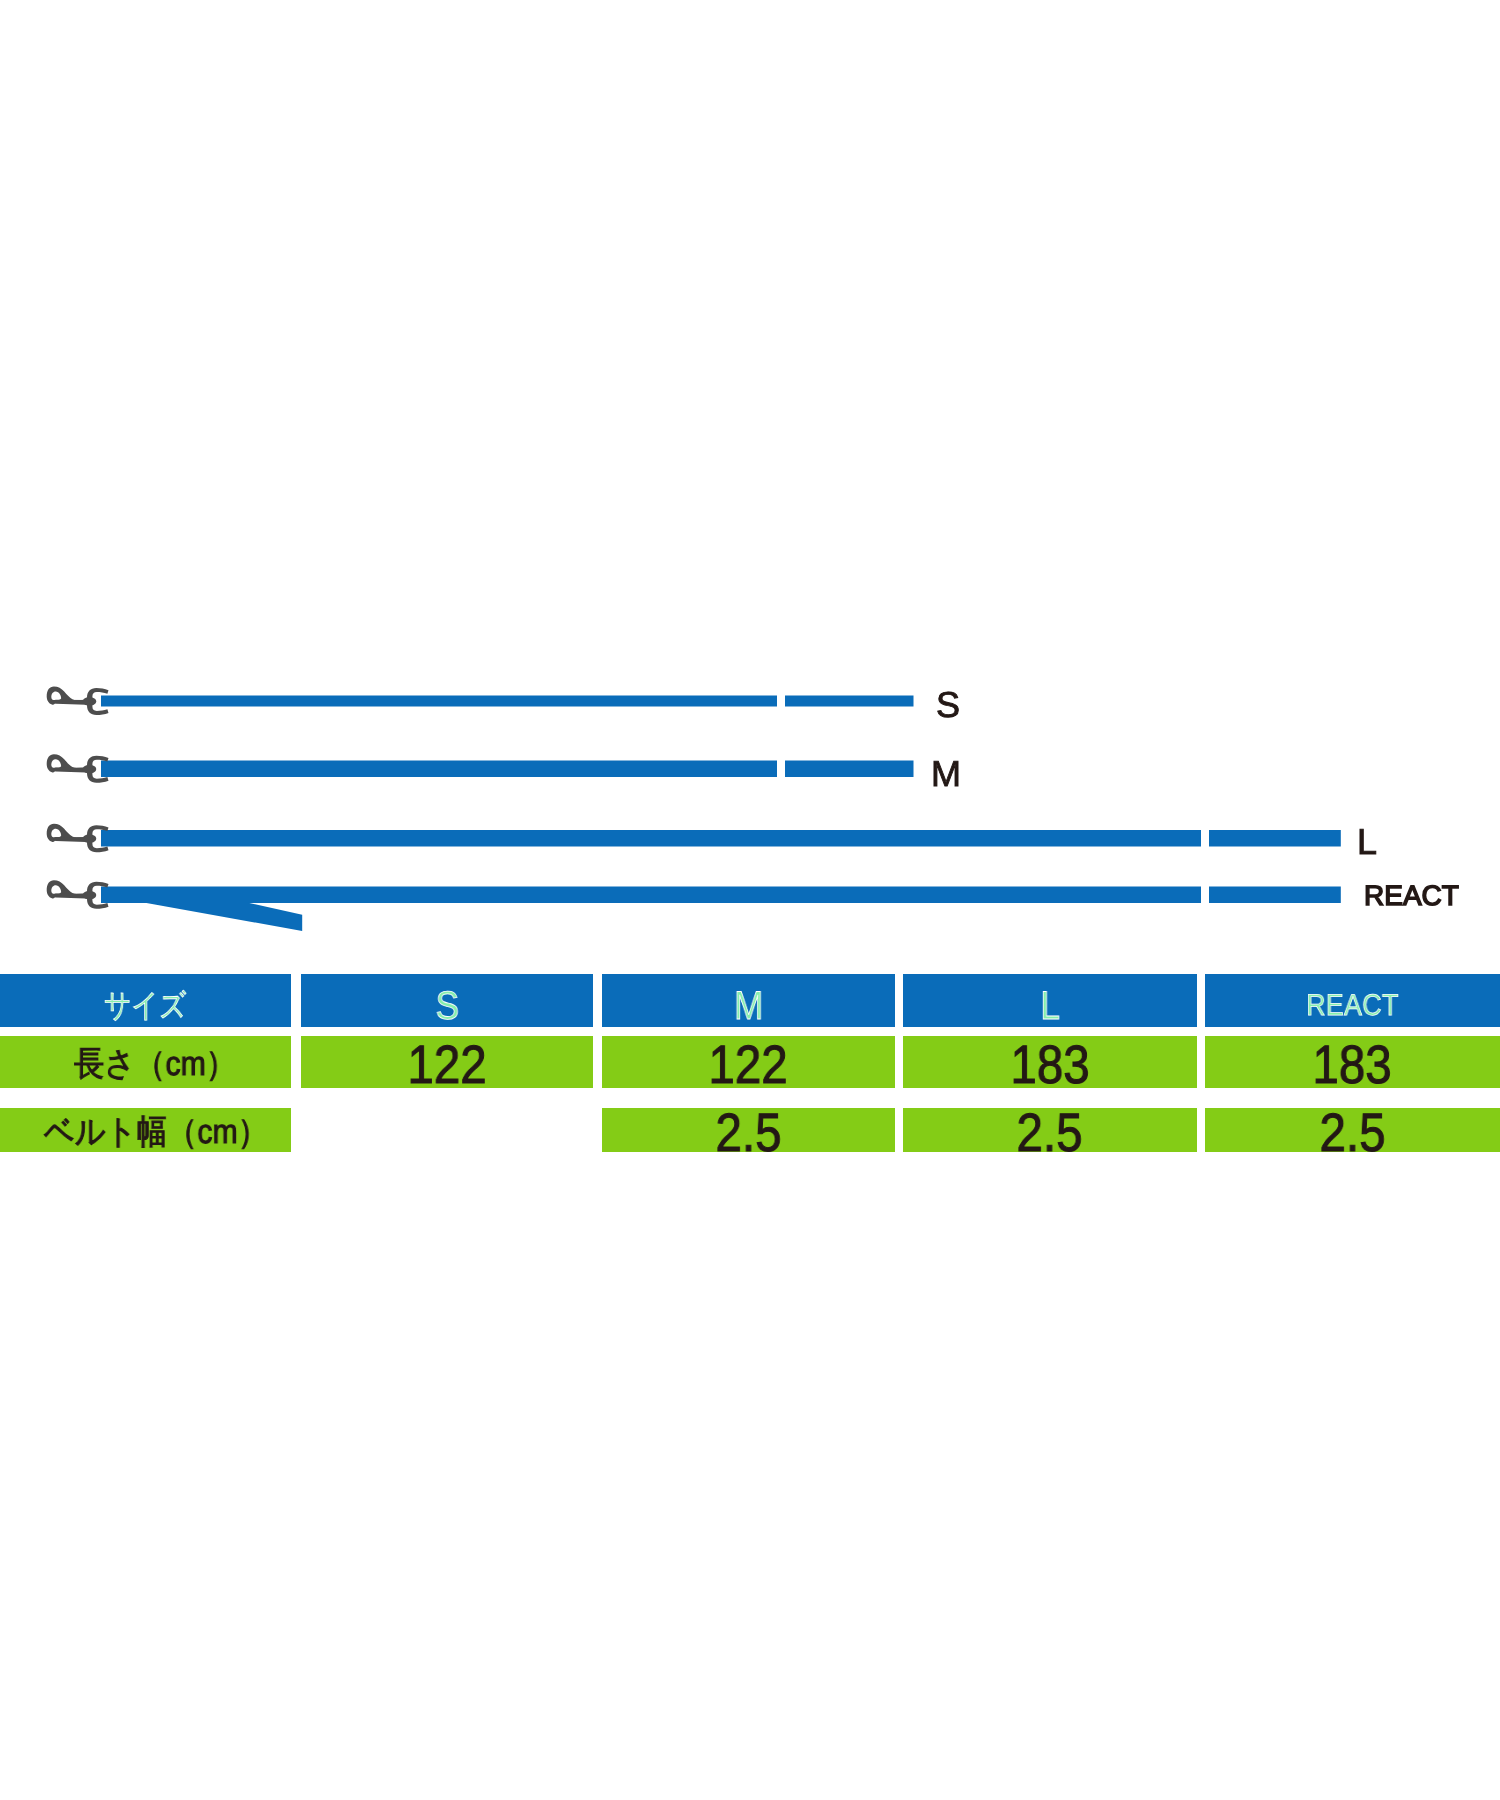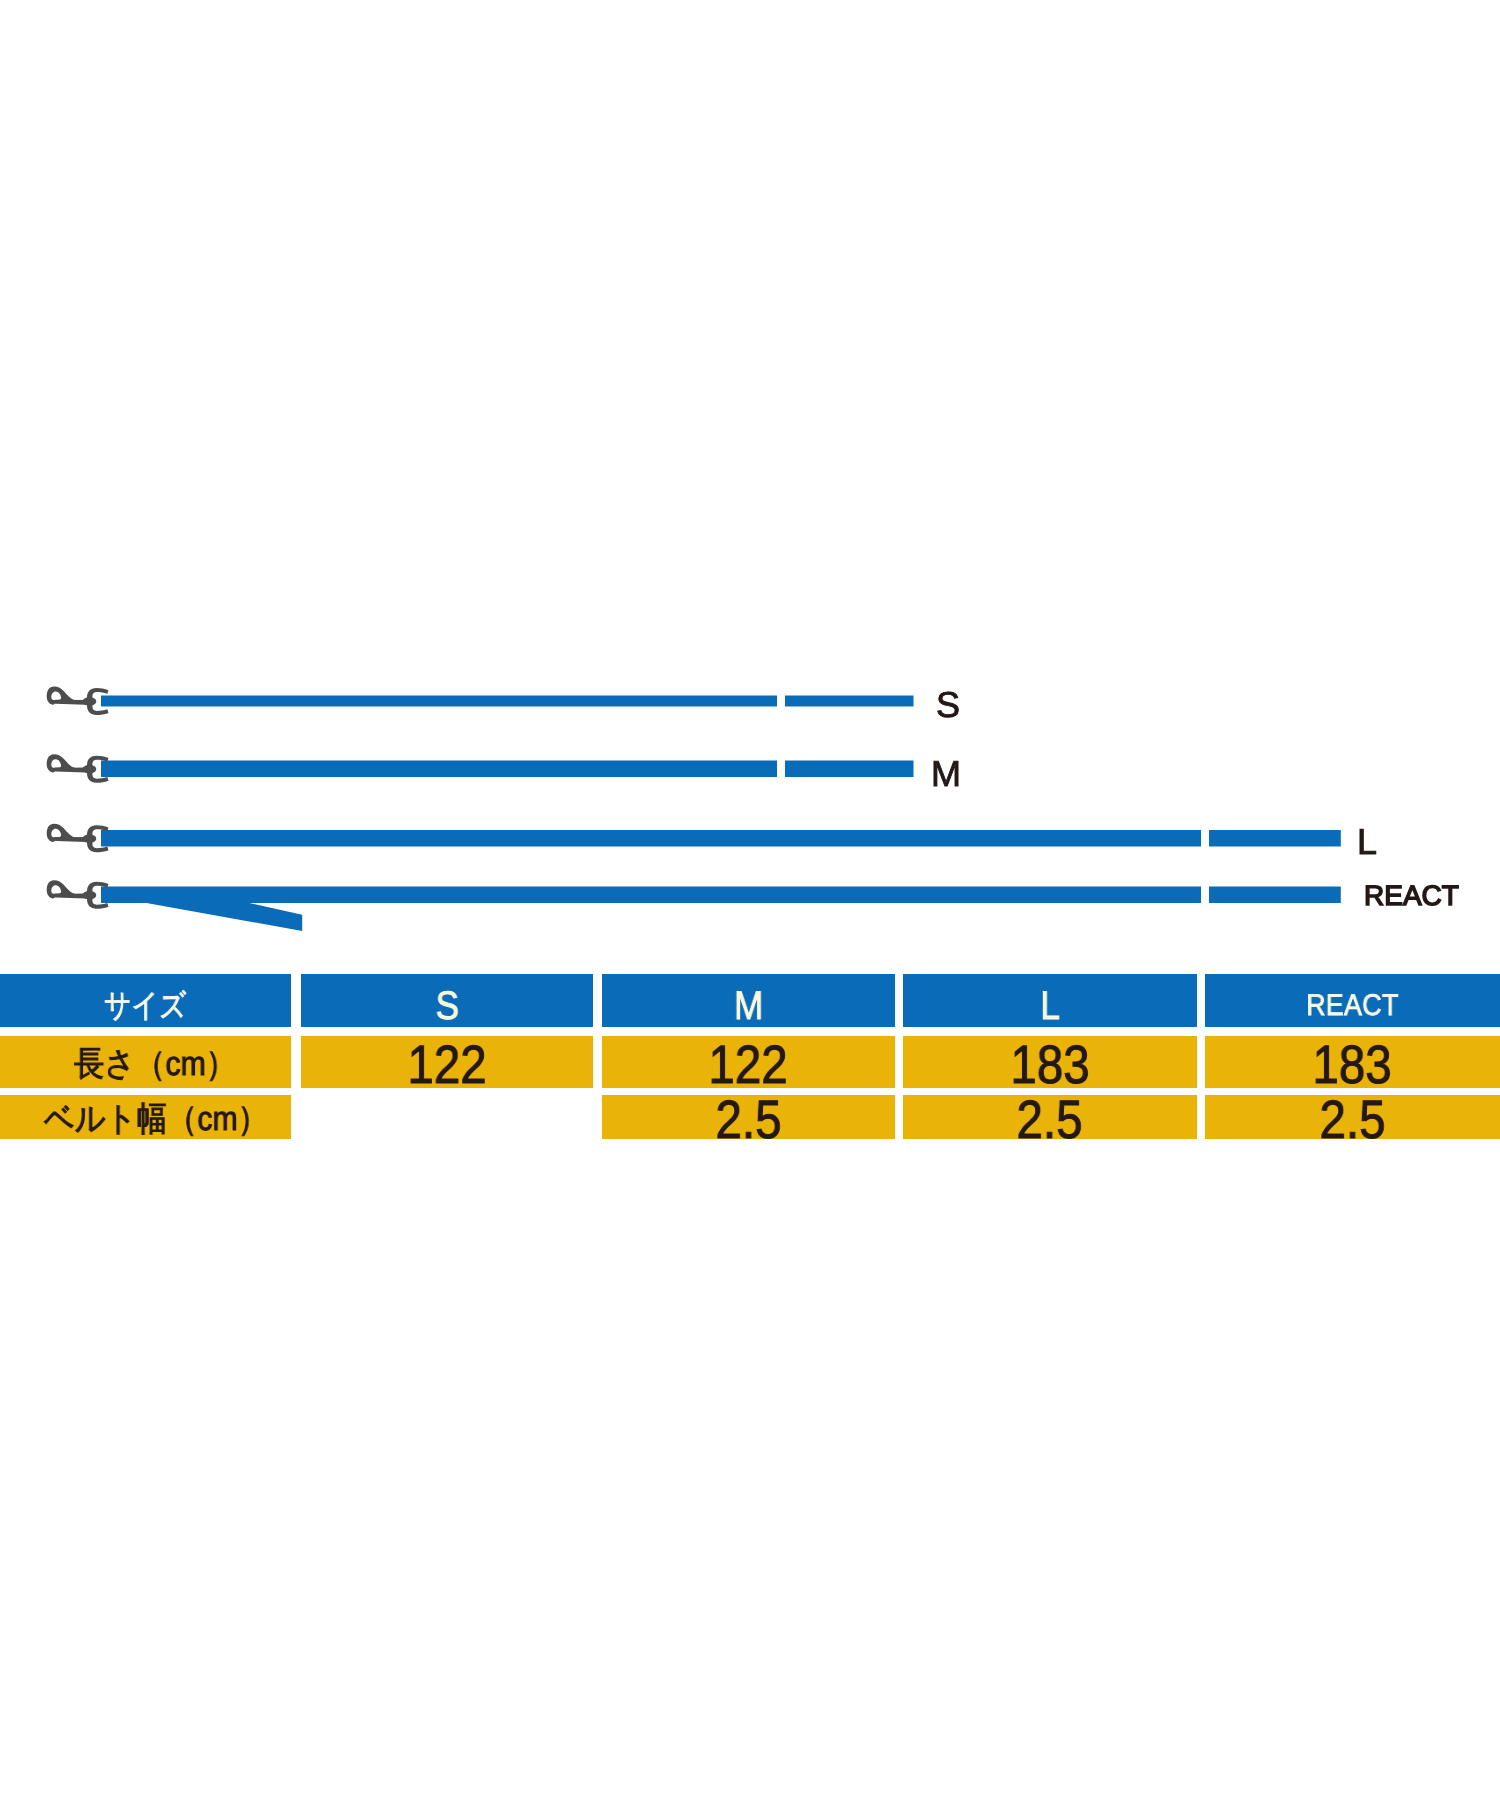--- a/index.html
+++ b/index.html
@@ -6,38 +6,38 @@
   html,body{margin:0;padding:0;background:#ffffff;}
   body{width:1500px;height:1800px;position:relative;overflow:hidden;
        font-family:"Liberation Sans",sans-serif;
        -webkit-font-smoothing:antialiased;text-rendering:geometricPrecision;}
   #stage{position:absolute;left:0;top:0;width:1500px;height:1800px;}
   .leash-svg{position:absolute;left:0;top:0;}
   .sizes{position:absolute;left:0;top:974px;width:1500px;}
   .trow{position:absolute;left:0;width:1500px;}
   .trow.hrow{top:0px;height:53px;}
   .trow.r1{top:62px;height:52px;}
-  .trow.r2{top:121px;height:44px;}
+  .trow.r2{top:134px;height:44px;}
   .cell{position:absolute;top:0;height:100%;display:flex;align-items:center;justify-content:center;
         text-align:center;line-height:1;will-change:transform;}
   .cell.c0{left:0px;width:291px;}
   .cell.c1{left:301px;width:292px;}
   .cell.c2{left:602px;width:293px;}
   .cell.c3{left:903px;width:294px;}
   .cell.c4{left:1205px;width:295px;}
   .cell>span{display:inline-block;transform-origin:center center;
              -webkit-font-smoothing:antialiased;will-change:transform;}
-  .cell.hd{background:#0A6CB9;color:#fef9c3;font-weight:400;font-size:40px;
+  .cell.hd{background:#0A6CB9;color:#86efac;font-weight:400;font-size:40px;
            -webkit-text-stroke:0.85px #ffffff;}
   .cell.hd>span{transform:scaleX(0.88) translateY(5px);}
   .cell.hd.c0{font-size:32px;-webkit-text-stroke:0.8px #ffffff;}
   .cell.hd.c0>span{transform:scaleX(0.84) translateY(4px);}
   .cell.hd.rc{font-size:30px;letter-spacing:0.2px;-webkit-text-stroke:0.75px #ffffff;}
   .cell.hd.rc>span{transform:scaleX(0.90) translateY(5px);}
-  .cell.bd{background:#eab308;color:#231815;justify-content:center;}
+  .cell.bd{background:#84cc16;color:#231815;justify-content:center;}
   .cell.rl{font-size:34px;font-weight:400;-webkit-text-stroke:1.1px #231815;}
   .cell.rl>span{transform:translateX(10px) scaleX(0.89) translateY(2px);}
   .cell.rv{font-size:54px;font-weight:400;-webkit-text-stroke:1.0px #231815;}
   .cell.rv>span{transform:scaleX(0.88) translateY(3px);}
   .sizelabel{position:absolute;color:#231815;font-weight:400;white-space:nowrap;line-height:1;
              -webkit-text-stroke:0.9px #231815;
              -webkit-font-smoothing:antialiased;will-change:transform;}
   .sizelabel.bold{font-weight:400;-webkit-text-stroke:1.5px #231815;}
 </style>
 </head>

